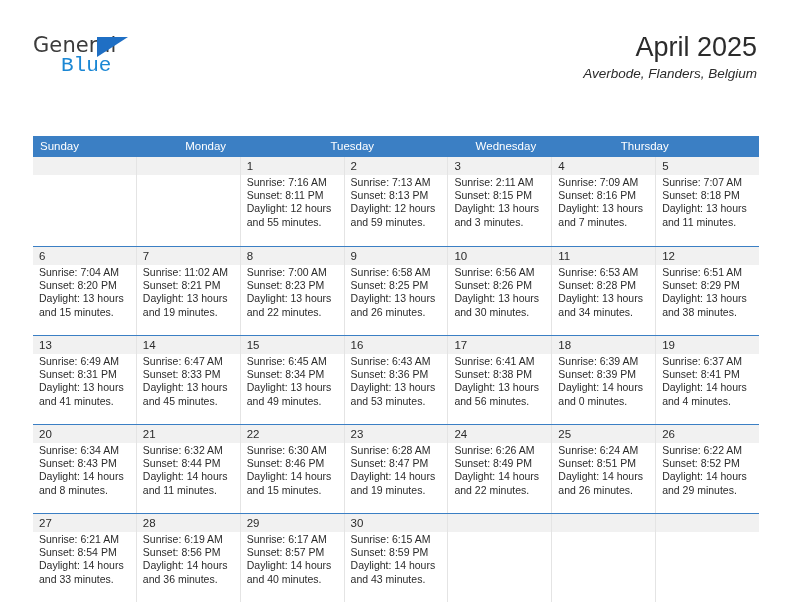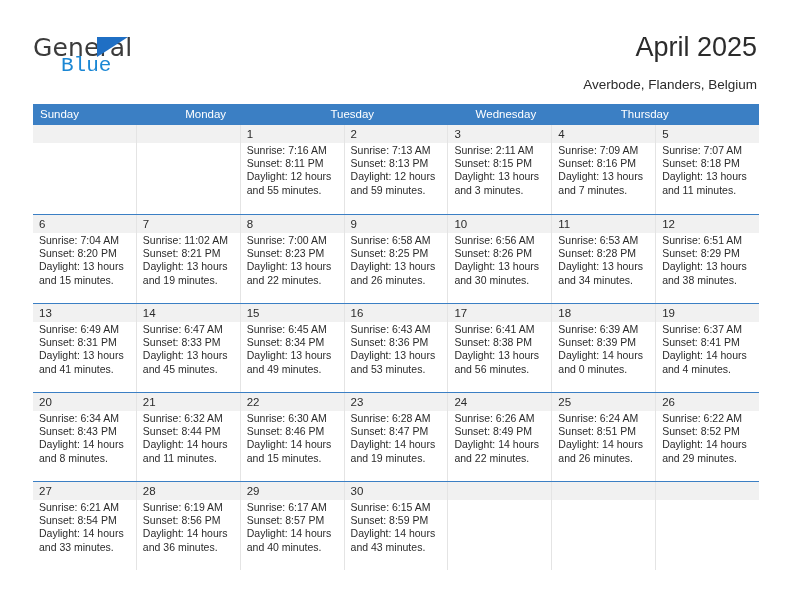--- a/index.html
+++ b/index.html
@@ -32,21 +32,21 @@
     position: absolute;
     left: 33px;
     top: 33px;
     width: 200px;
     height: 50px;
   }
   .logo-general {
     position: absolute;
     left: 0;
     top: 0;
-    font-size: 25px;
+    font-size: 21px;
     letter-spacing: 0.1px;
     color: #3b3b3b;
     font-family: "DejaVu Sans", sans-serif;
   }
   .logo-tri {
     position: absolute;
     left: 64px;
     top: 4px;
     width: 0;
     height: 0;
@@ -67,38 +67,40 @@
     top: 32px;
     font-size: 27px;
     color: #2b2b2b;
     text-align: right;
     white-space: nowrap;
     font-family: "Liberation Sans", sans-serif;
   }
   .subtitle {
     position: absolute;
     right: 35px;
-    top: 77px;
+    top: 66px;
     font-size: 13.5px;
     color: #2b2b2b;
     text-align: center;
     white-space: nowrap;
+    font-style: italic;
   }
 
   
   .calendar {
     position: absolute;
     left: 33px;
     top: 104px;
     width: 726px;
   }
   .weekdays {
     display: flex;
     background: #3b7fc4;
     height: 21px;
+    margin-top: 32px;
   }
   .weekday {
     flex: 1 1 0;
     color: #ffffff;
     font-size: 11.5px;
     line-height: 21px;
     padding-left: 7px;
     box-sizing: border-box;
     white-space: nowrap;
   }

